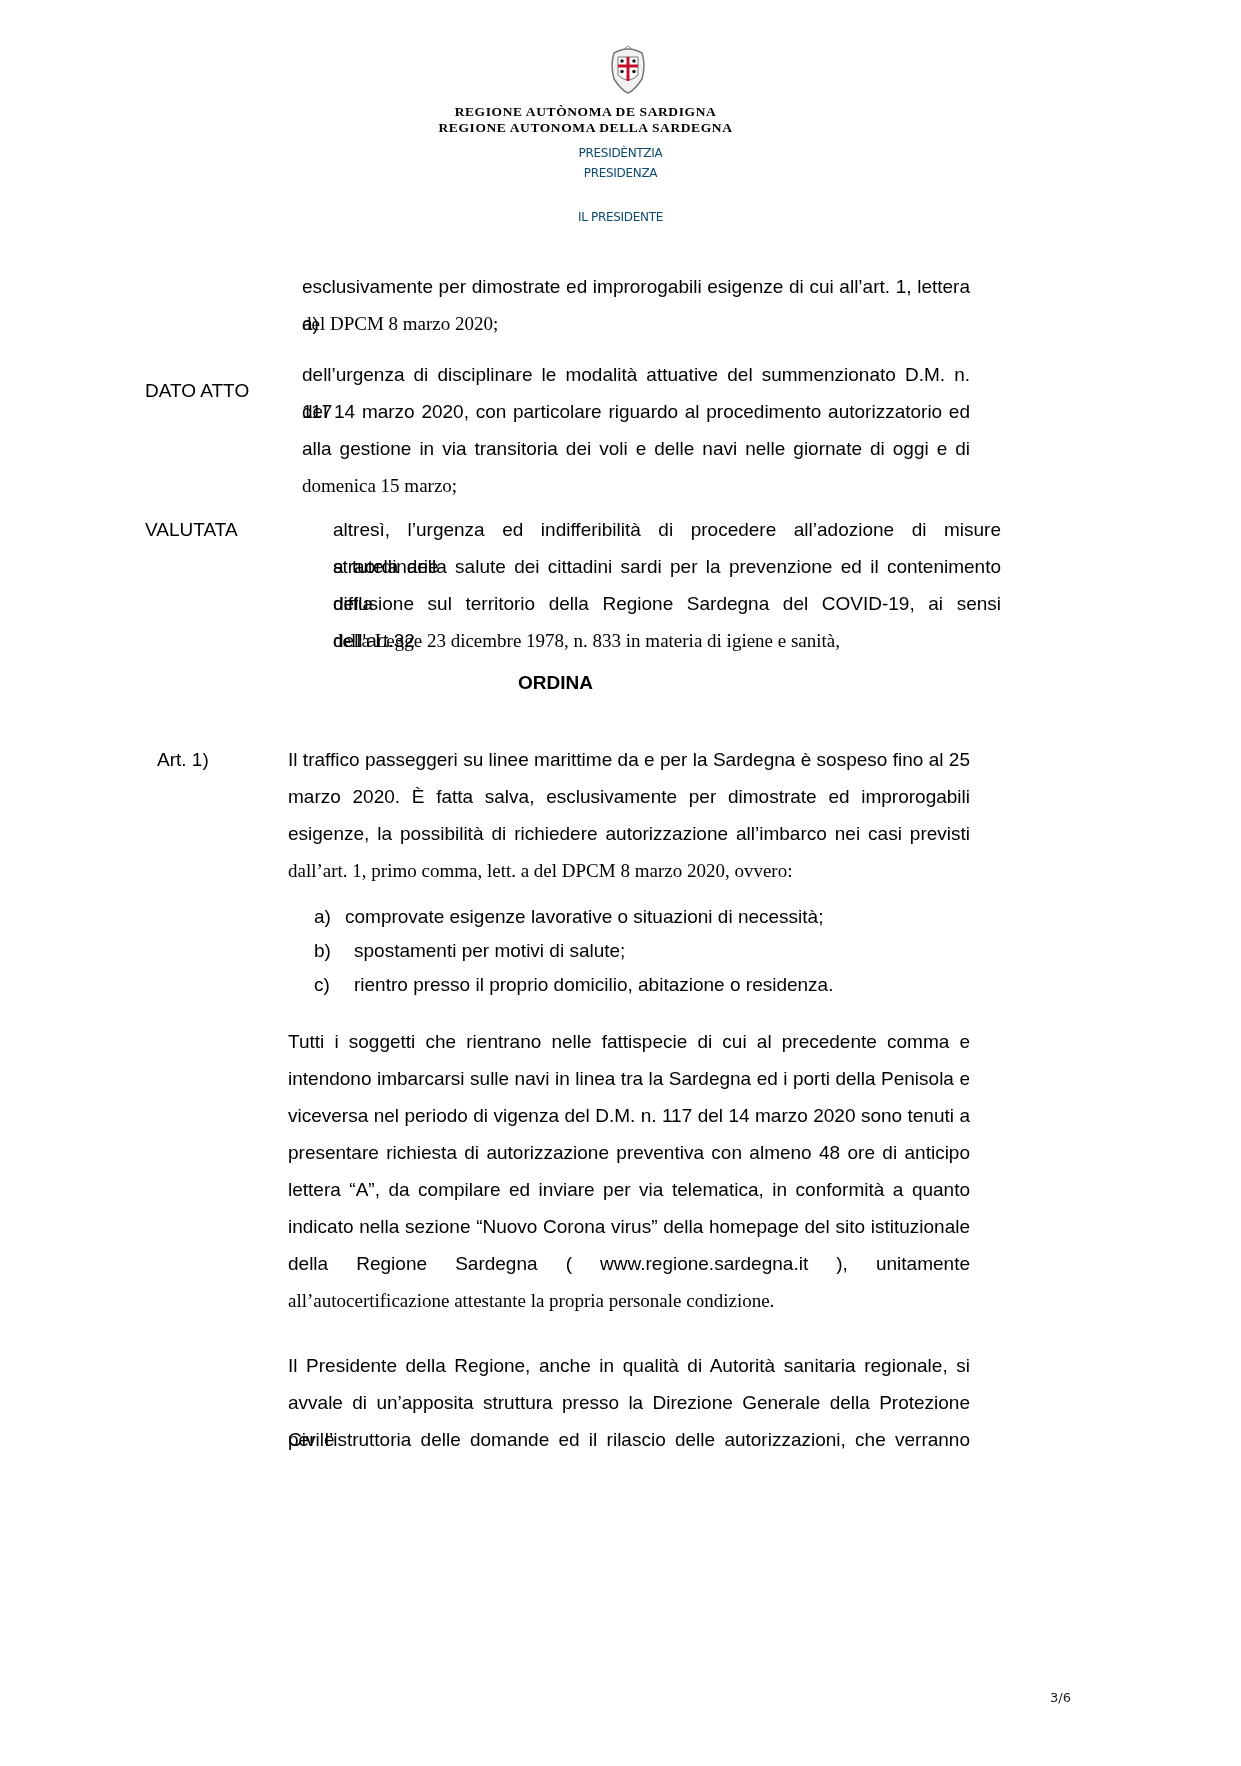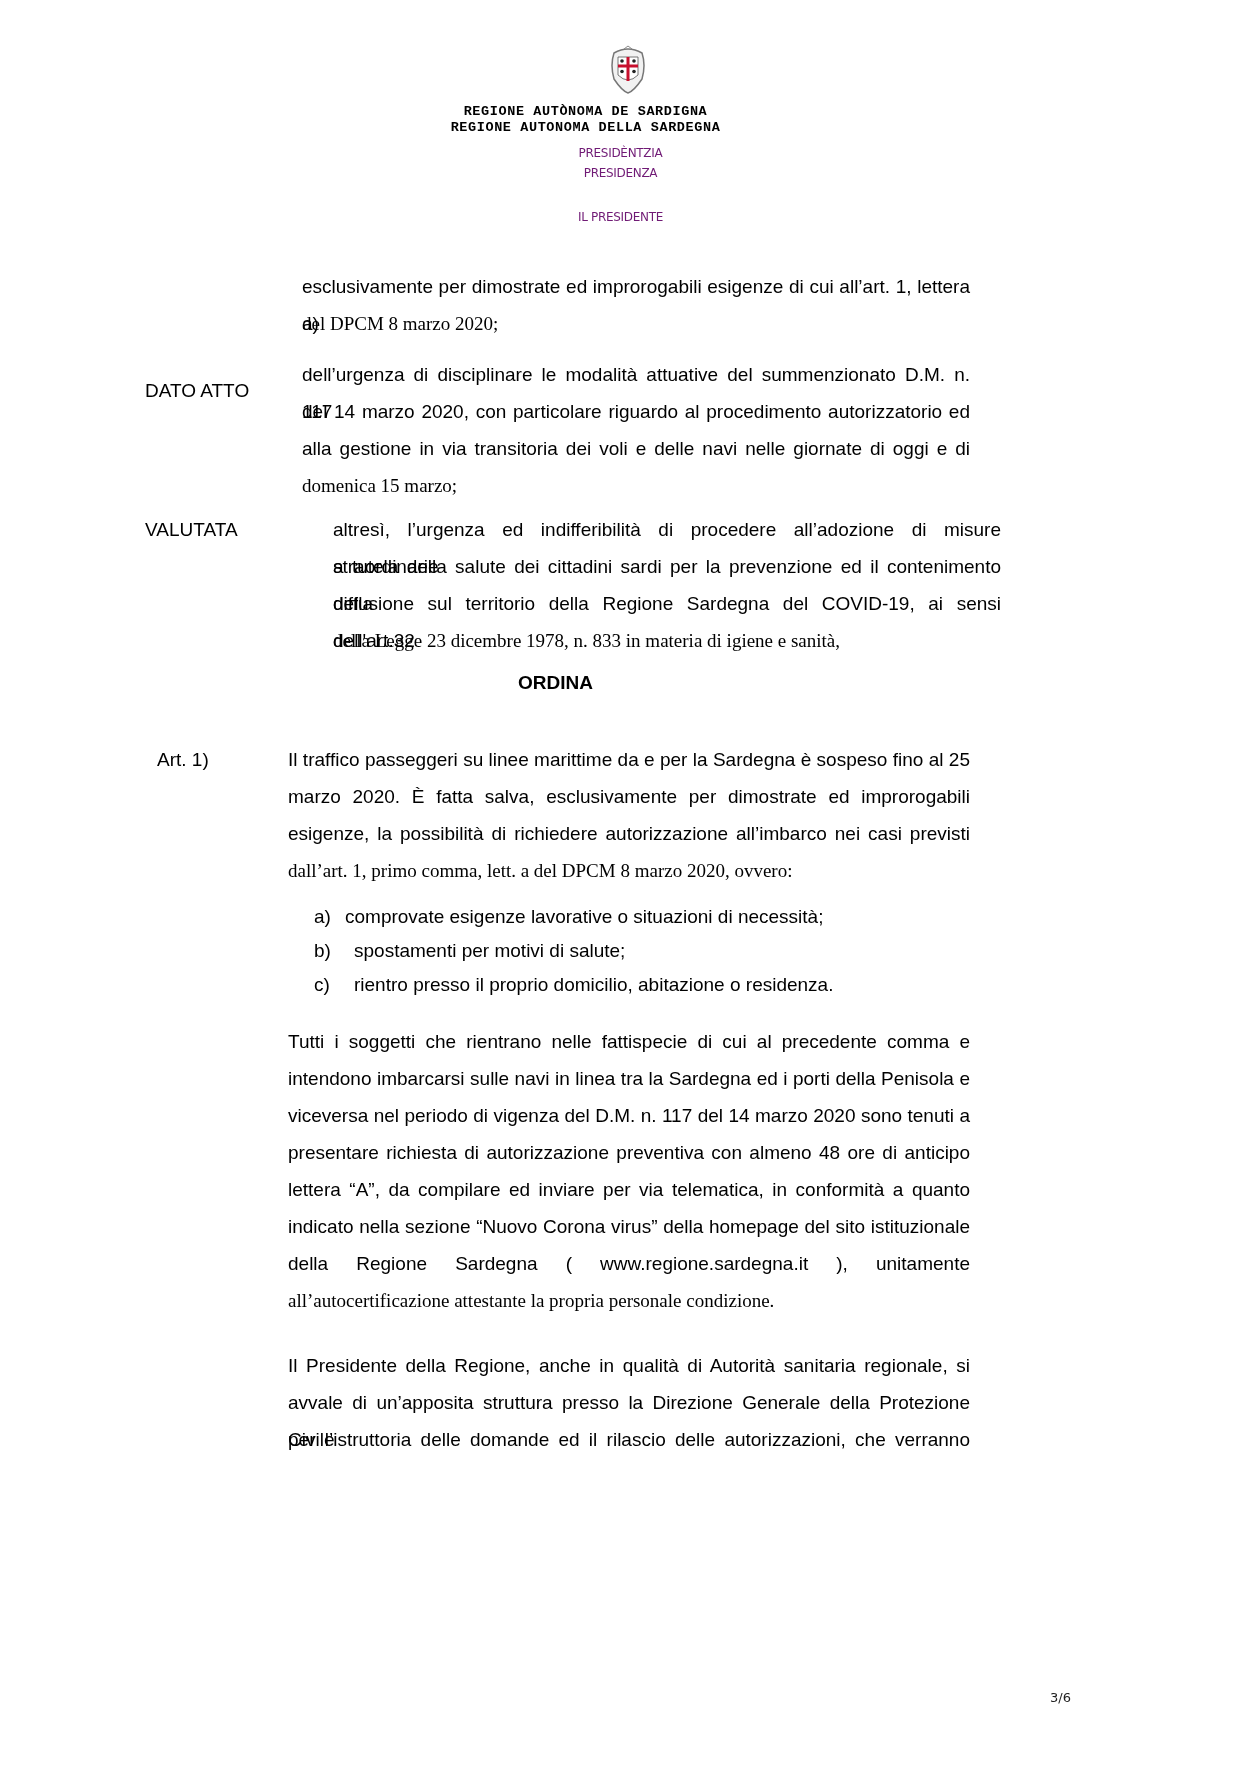--- a/index.html
+++ b/index.html
@@ -1,20 +1,20 @@
 <!DOCTYPE html>
 <html><head>
 <meta charset="utf-8">
 <style>
   html, body { margin: 0; padding: 0; background: #ffffff; }
   body { width: 1241px; height: 1766px; position: relative; overflow: hidden; color: #000; }
 
   .crest { position: absolute; left: 608px; top: 45px; width: 40px; height: 50px; }
-  .hdr-title { position: absolute; left: 0; width: 1171px; text-align: center; font-family: Liberation Mono, monospace; font-weight: bold; font-size: 13.5px; letter-spacing: 0.6px; }
-  .hdr-sub { position: absolute; left: 0; width: 1241px; text-align: center; font-family: "DejaVu Sans", sans-serif; font-size: 12px; letter-spacing: -0.3px; color: #701a75; }
+  .hdr-title { position: absolute; left: 0; width: 1171px; text-align: center; font-family: Liberation Serif, serif; font-weight: bold; font-size: 13.5px; letter-spacing: 0.6px; }
+  .hdr-sub { position: absolute; left: 0; width: 1241px; text-align: center; font-family: "DejaVu Sans", sans-serif; font-size: 12px; letter-spacing: -0.3px; color: #0c4a6e; }
 
   .label { position: absolute; font-family: "Liberation Sans", sans-serif; font-size: 19px; }
   .para { position: absolute; font-family: "Liberation Sans", sans-serif; font-size: 19px; line-height: 37px; text-align: justify; text-align-last: left; }
   .line { display: block; height: 37px; white-space: nowrap; font-family: Liberation Serif, serif; }
   .jline { display: block; height: 37px; text-align: justify; text-align-last: justify; white-space: normal; }
   .ordina { position: absolute; left: 0; width: 1241px; text-align: center; font-family: "Liberation Sans", sans-serif; font-weight: bold; font-size: 19px; }
   .list-item { position: absolute; font-family: "Liberation Sans", sans-serif; font-size: 19px; }
   .list-letter { position: absolute; left: 0; }
   .list-text { position: absolute; left: 44px; white-space: nowrap; }
   .page-num { position: absolute; left: 1153px; top: 1690px; font-family: "DejaVu Sans", sans-serif; font-size: 13px; color: #222; }

